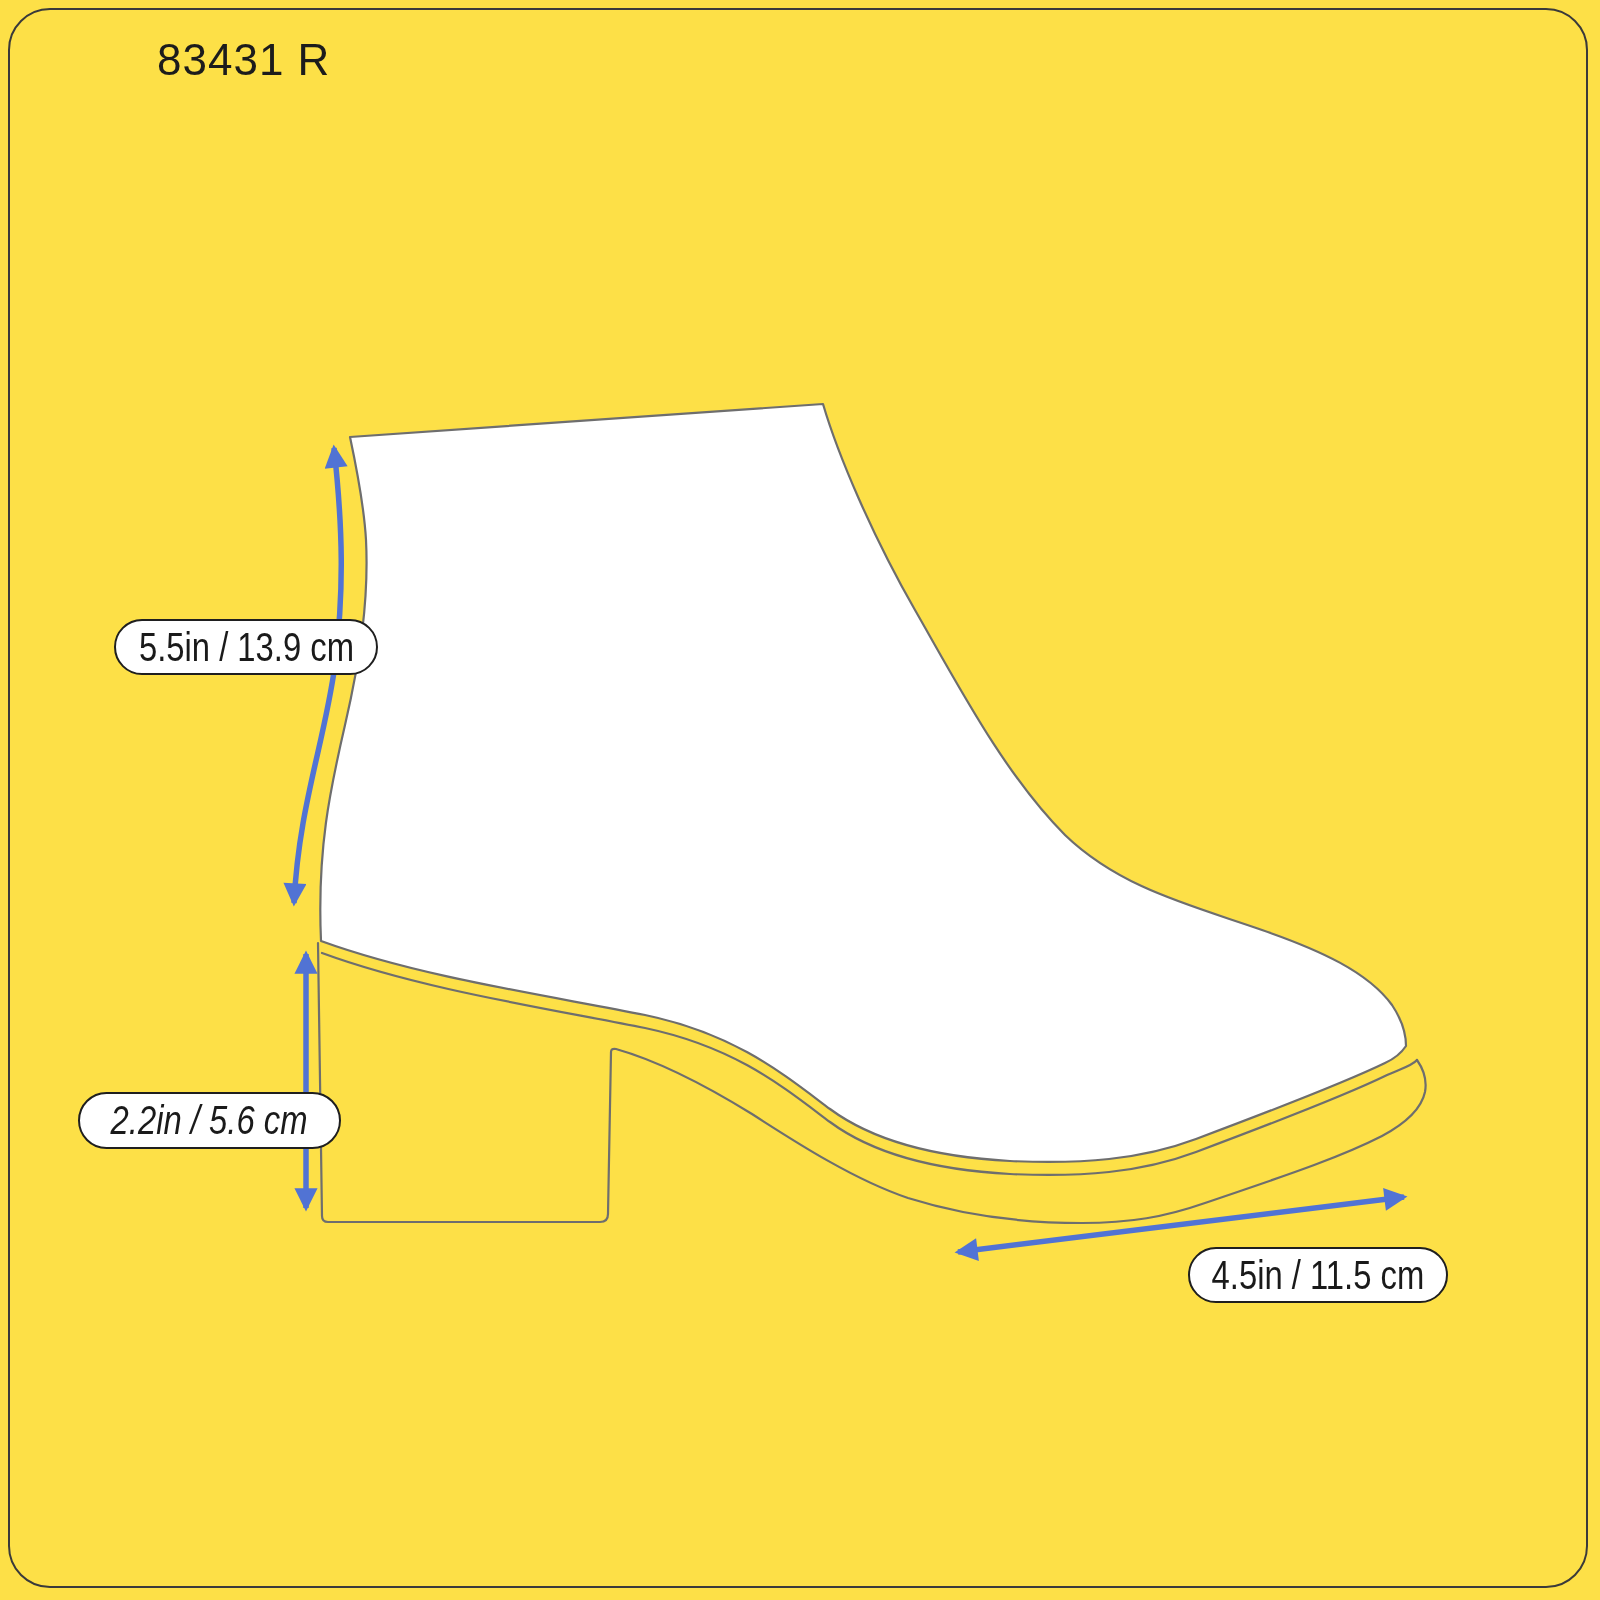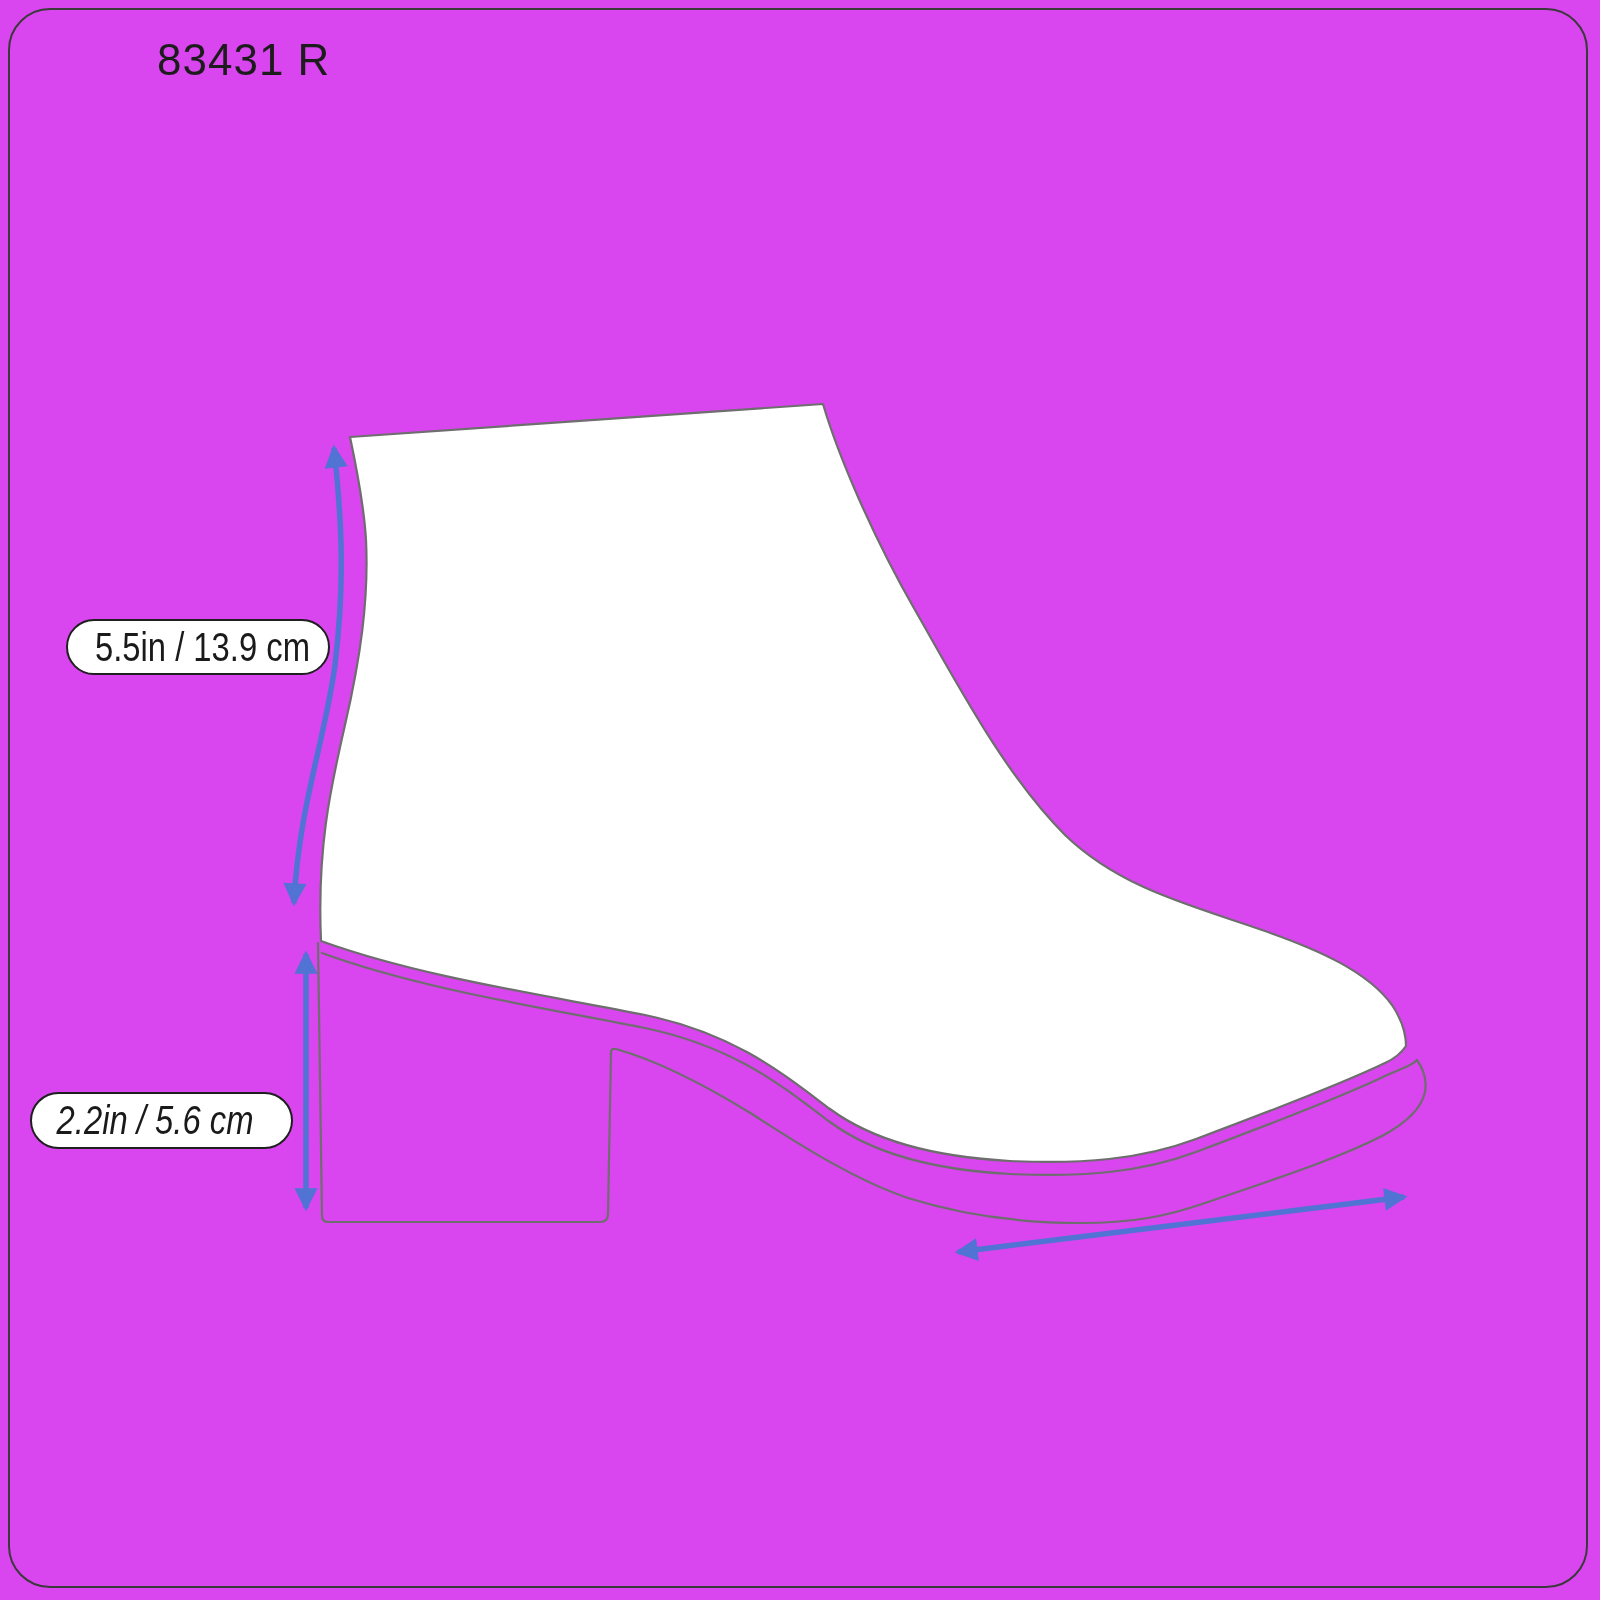--- a/index.html
+++ b/index.html
@@ -5,21 +5,21 @@
   html, body {
     margin: 0;
     padding: 0;
     background: #ffffff;
     font-family: "Liberation Sans", "DejaVu Sans", sans-serif;
   }
   #canvas {
     position: relative;
     width: 1600px;
     height: 1600px;
-    background: #d946ef;
+    background: #fde047;
     overflow: hidden;
   }
   #frame-border {
     position: absolute;
     left: 8px; top: 8px;
     width: 1580px; height: 1580px;
     border: 2px solid var(--border-color, #3a3a3a);
     border-radius: 42px;
     box-sizing: border-box;
     pointer-events: none;
@@ -57,27 +57,28 @@
     stroke-linecap: butt;
   }
   .arrow-head {
     fill: var(--arrow-color, #5173d4);
     stroke: none;
   }
   .measure-label {
     position: absolute;
     display: flex;
     align-items: center;
-    justify-content: flex-start;
+    justify-content: center;
     background: #ffffff;
     border: 2.4px solid var(--label-border-color, #1f1f1f);
     border-radius: 30px;
     box-sizing: border-box;
     white-space: nowrap;
     color: #1a1a1a;
+    margin-left: 48px;
   }
   .measure-label span {
     display: inline-block;
     font-size: 41px;
     transform: scaleX(0.8);
     transform-origin: center center;
   }
   #label-shaft-height { left: 66px;  top: 619px;  width: 264px; height: 56px; }
   #label-heel-height  { left: 30px;  top: 1092px; width: 263px; height: 57px; font-style: italic; }
   #label-sole-length  { left: 1140px; top: 1247px; width: 260px; height: 56px; }
@@ -148,14 +149,17 @@
   </svg>
 
   <div id="label-shaft-height" class="measure-label">
     <span>5.5in / 13.9 cm</span>
   </div>
 
   <div id="label-heel-height" class="measure-label">
     <span>2.2in / 5.6 cm</span>
   </div>
 
+  <div id="label-sole-length" class="measure-label">
+    <span>4.5in / 11.5 cm</span>
+  </div>
 
 </div>
 
 </body></html>

